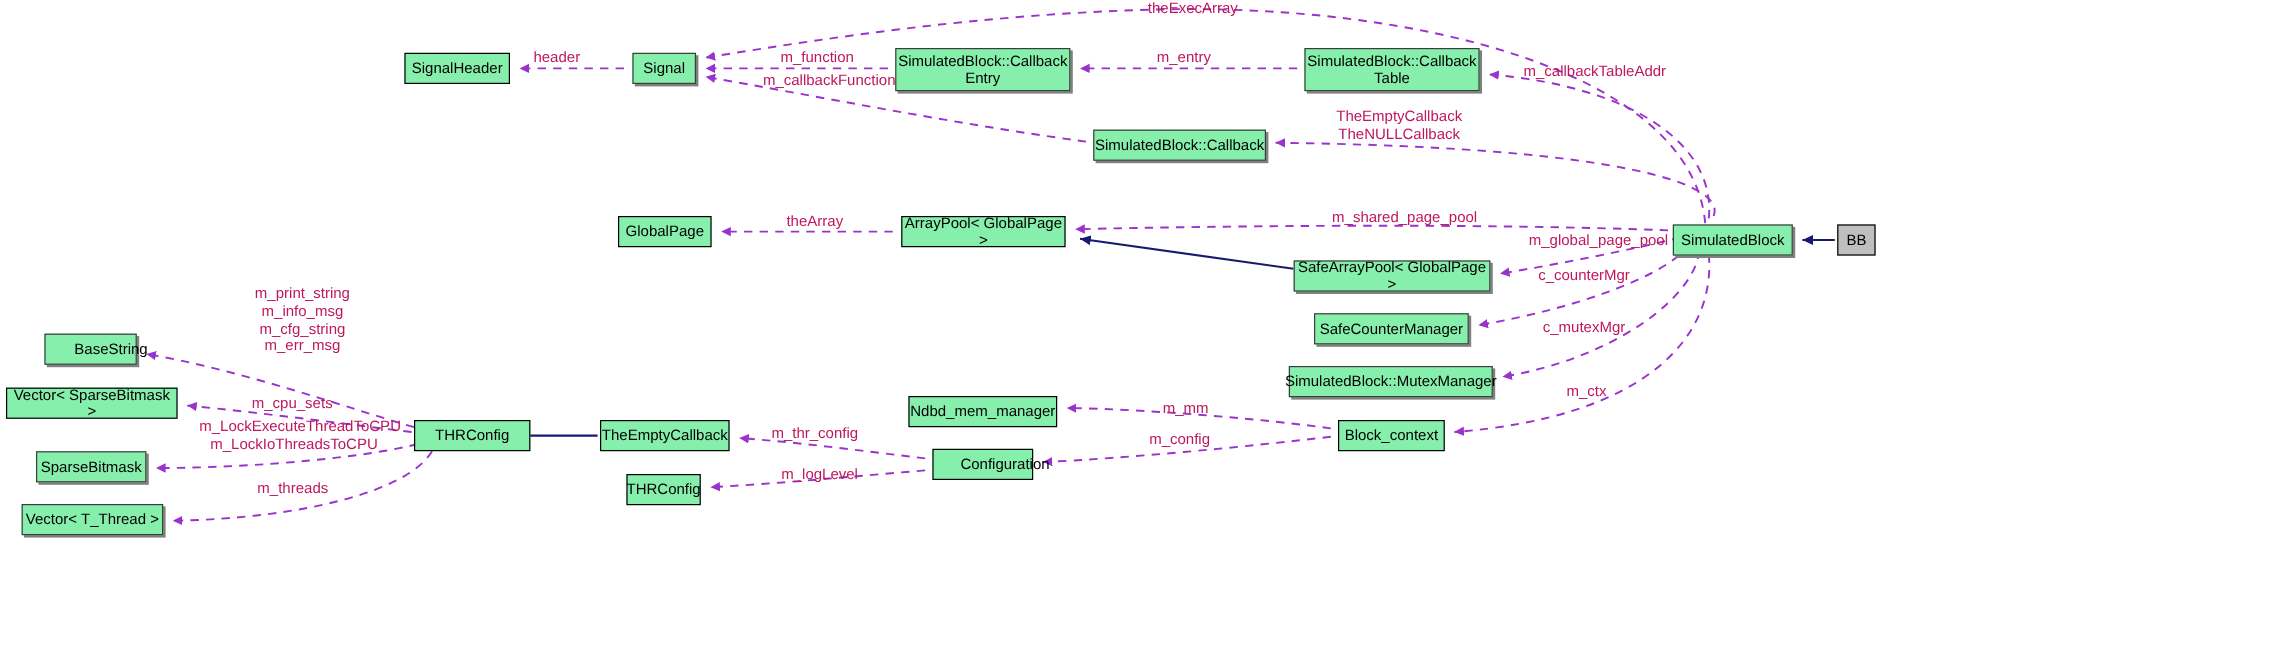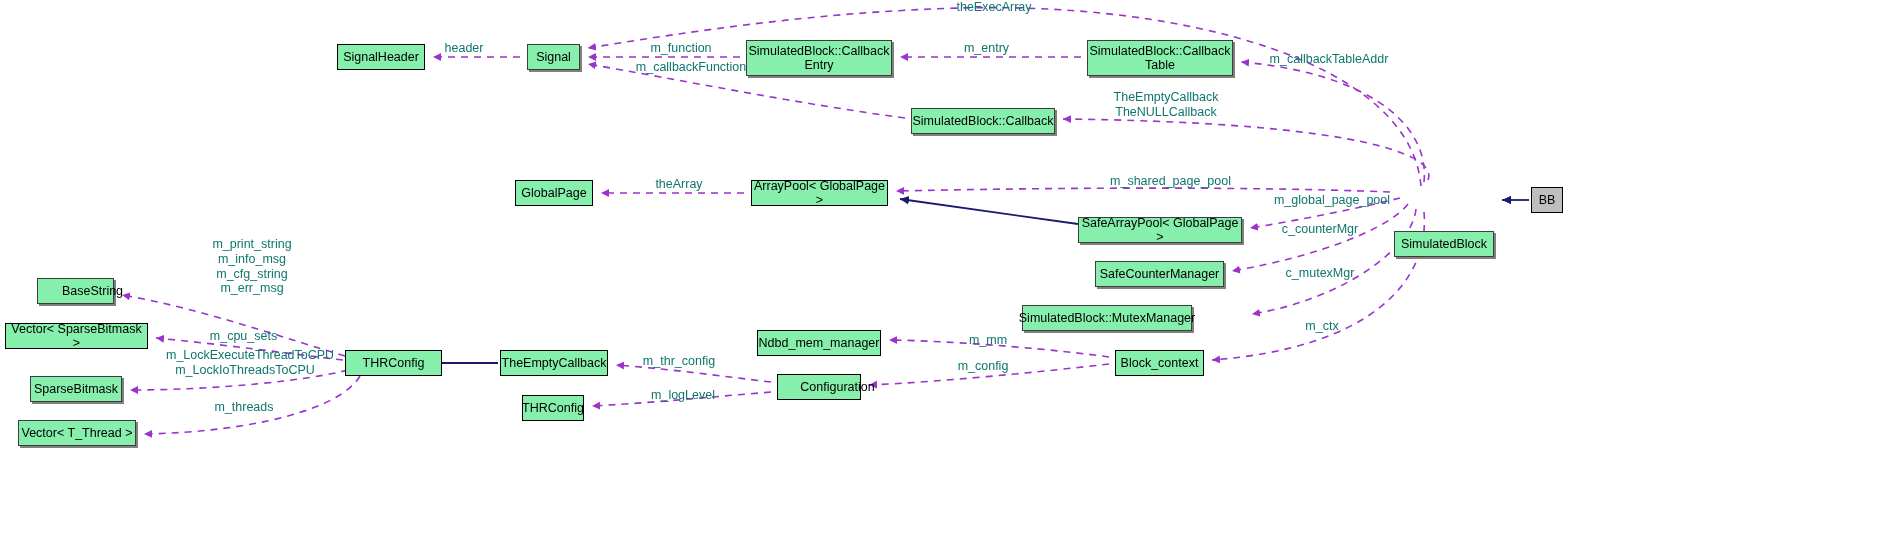--- a/index.html
+++ b/index.html
@@ -6,21 +6,21 @@
   body{font-family:"Liberation Sans","DejaVu Sans",sans-serif;}
   #canvas{position:relative;width:1896px;height:544px;background:#ffffff;overflow:hidden;}
   svg#edges{position:absolute;left:0;top:0;width:1896px;height:544px;}
   .node{position:absolute;box-sizing:border-box;background:#86efac;
         border:1px solid #000000;
         display:flex;align-items:center;justify-content:center;
         text-align:center;line-height:1.12;color:#000000;
         font-size:12.5px;white-space:pre-line;}
   .node.shadow{border:1px solid #3d3d3d;box-shadow:2px 2px 0 0 #808080;}
   .node.current{background:#bfbfbf;border:1px solid #000000;}
-  .elabel{position:absolute;color:#0f766e;font-size:12.5px;line-height:1.18;
+  .elabel{position:absolute;color:#be185d;font-size:12.5px;line-height:1.18;
           white-space:pre-line;text-align:center;background:transparent;}
 </style>
 </head>
 <body>
 
 <div id="canvas">
 
   <svg id="edges" viewBox="0 0 1896 544" xmlns="http://www.w3.org/2000/svg">
     <defs>
       <marker id="arrU" markerWidth="9" markerHeight="9" refX="8" refY="4.5" orient="auto" markerUnits="userSpaceOnUse">
@@ -99,23 +99,23 @@
   <div class="node shadow" style="left:911px;top:108px;width:144px;height:26px;">SimulatedBlock::Callback</div>
 
   <div class="node plain" style="left:515px;top:180px;width:78px;height:26px;">GlobalPage</div>
 
   <div class="node plain" style="left:751px;top:180px;width:137px;height:26px;">ArrayPool&lt; GlobalPage &gt;</div>
 
   <div class="node shadow" style="left:1078px;top:217px;width:164px;height:26px;">SafeArrayPool&lt; GlobalPage &gt;</div>
 
   <div class="node shadow" style="left:1095px;top:261px;width:129px;height:26px;">SafeCounterManager</div>
 
-  <div class="node shadow" style="left:1022px;top:305px;width:170px;height:26px;">SimulatedBlock::MutexManager</div>
+  <div class="node shadow" style="left:1074px;top:305px;width:170px;height:26px;">SimulatedBlock::MutexManager</div>
 
-  <div class="node shadow" style="left:1394px;top:187px;width:100px;height:26px;margin-top:44px;">SimulatedBlock</div>
+  <div class="node shadow" style="left:1394px;top:187px;width:100px;height:26px;">SimulatedBlock</div>
 
   <div class="node current" style="left:1531px;top:187px;width:32px;height:26px;">BB</div>
 
   <div class="node shadow" style="left:37px;top:278px;width:77px;height:26px;padding-left:34px;">BaseString</div>
 
   <div class="node plain" style="left:5px;top:323px;width:143px;height:26px;">Vector&lt; SparseBitmask &gt;</div>
 
   <div class="node shadow" style="left:30px;top:376px;width:92px;height:26px;text-align:center;">SparseBitmask</div>
 
   <div class="node shadow" style="left:18px;top:420px;width:118px;height:26px;">Vector&lt; T_Thread &gt;</div>

